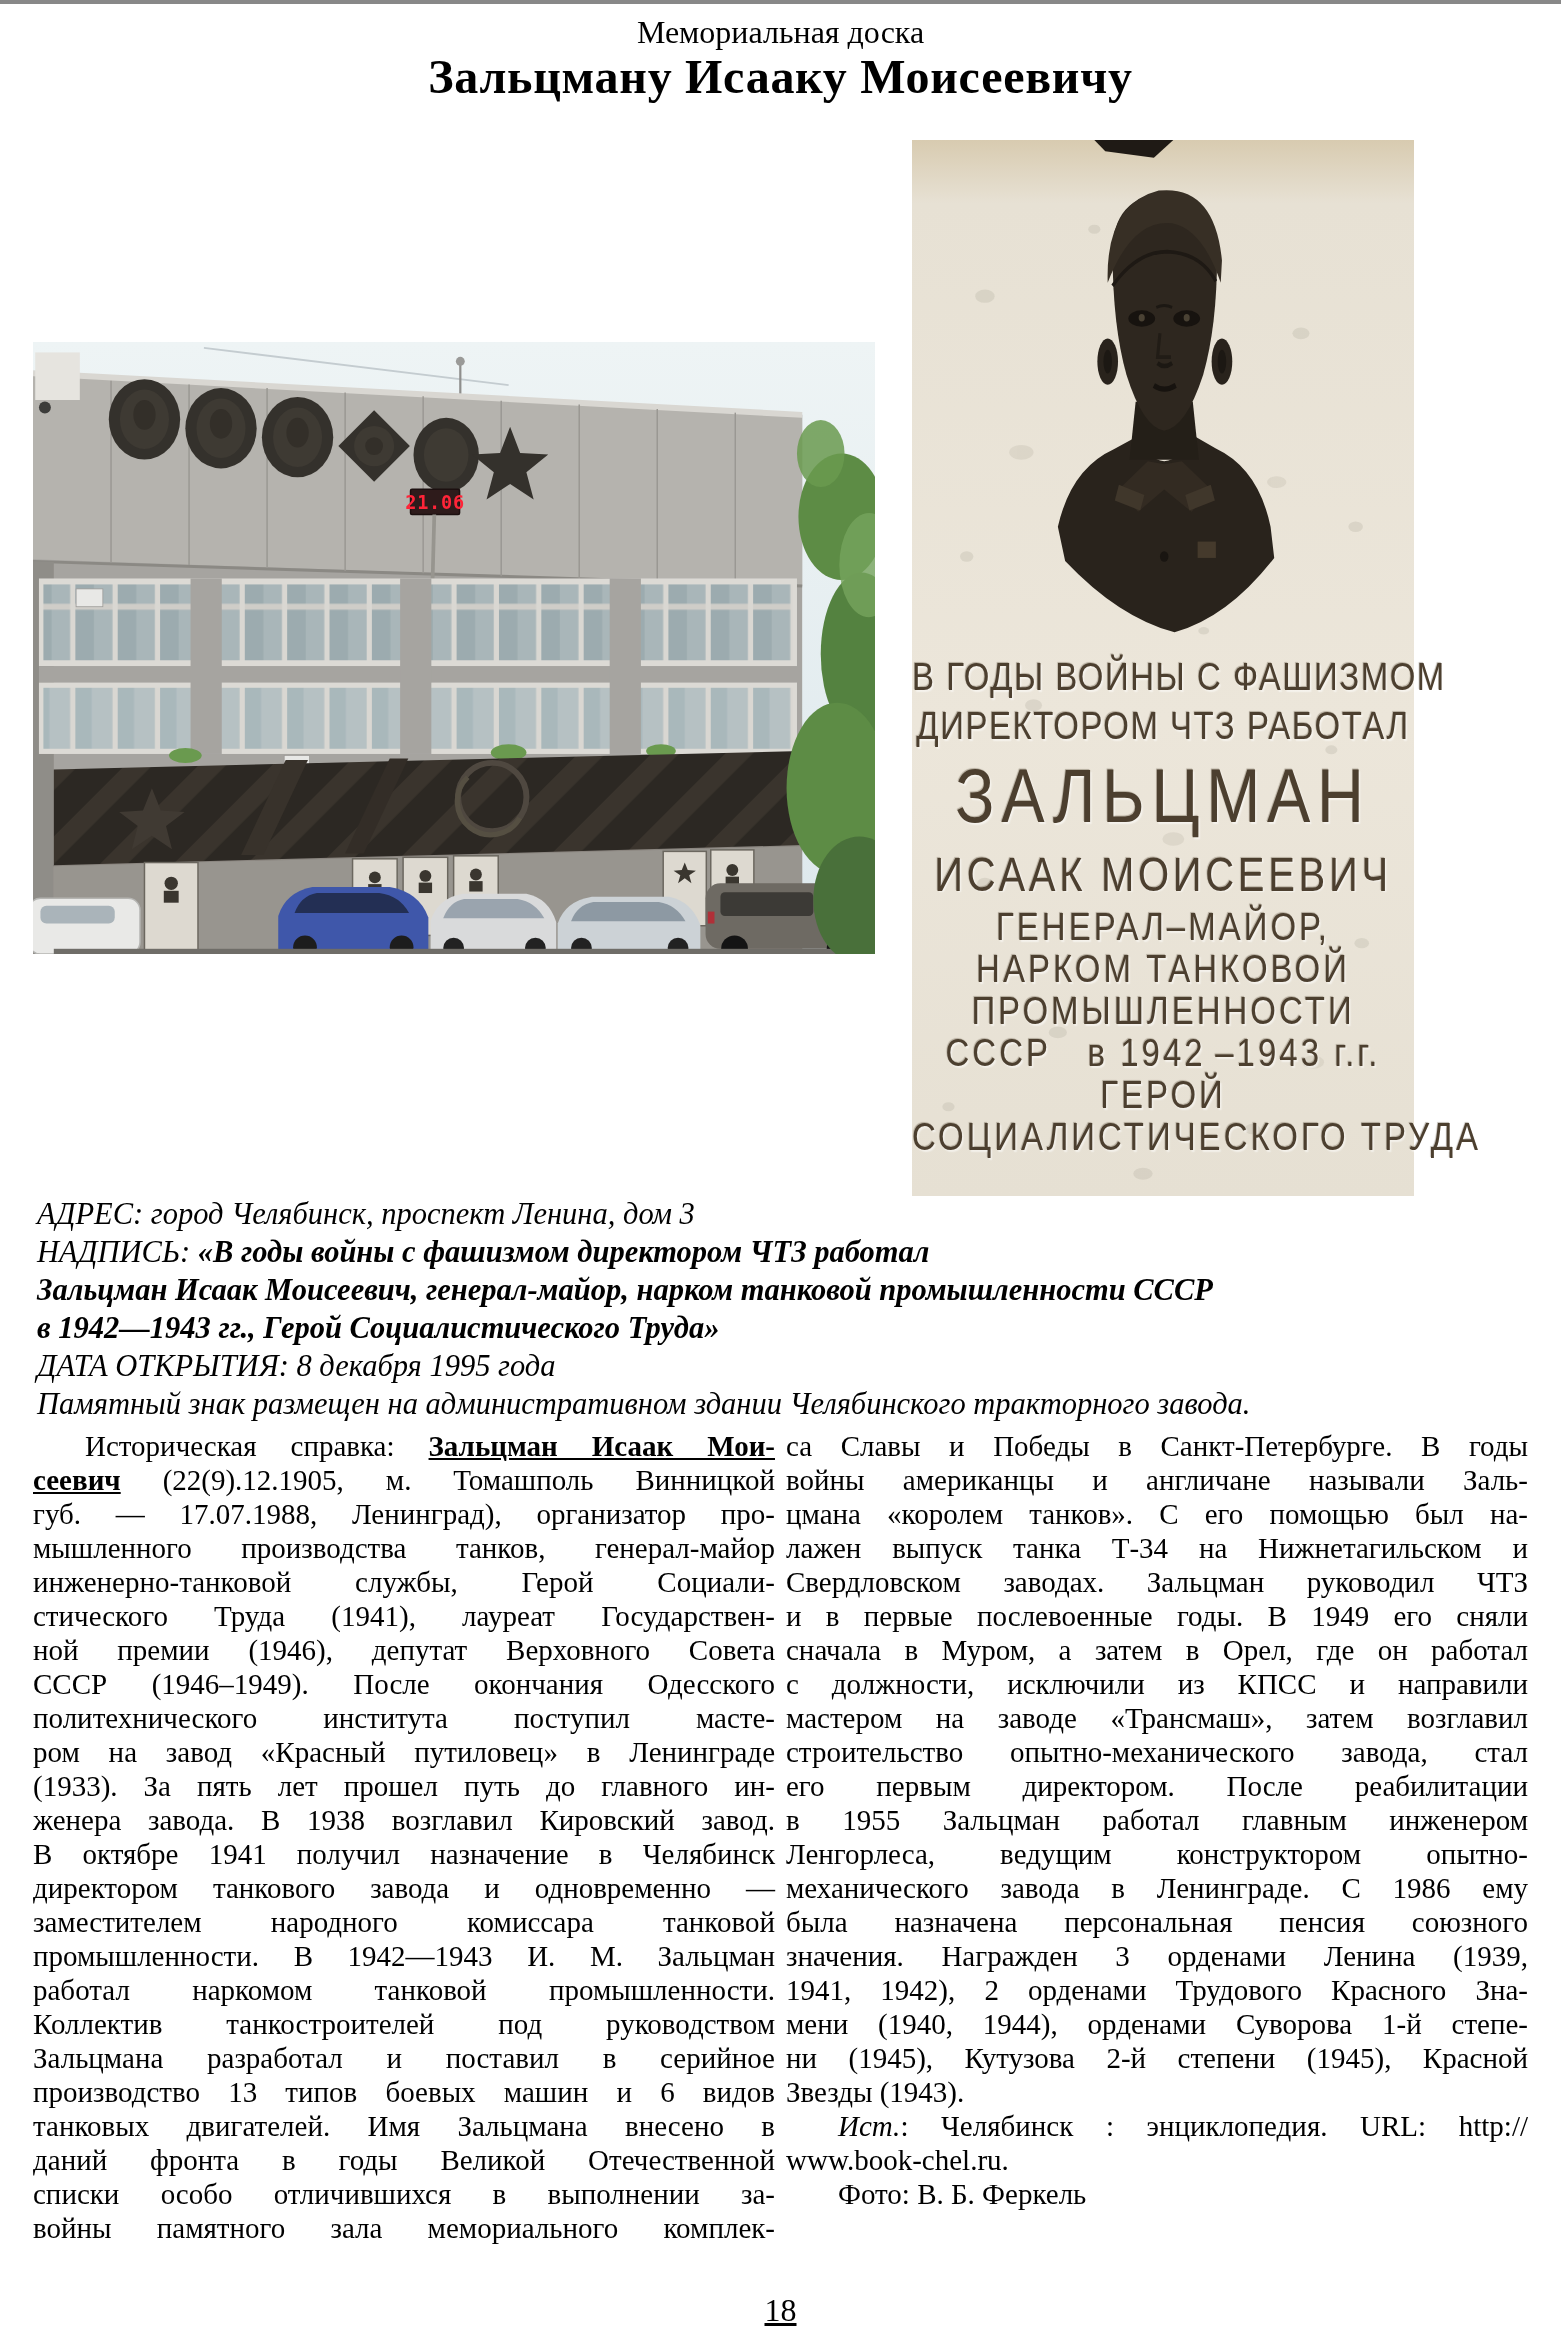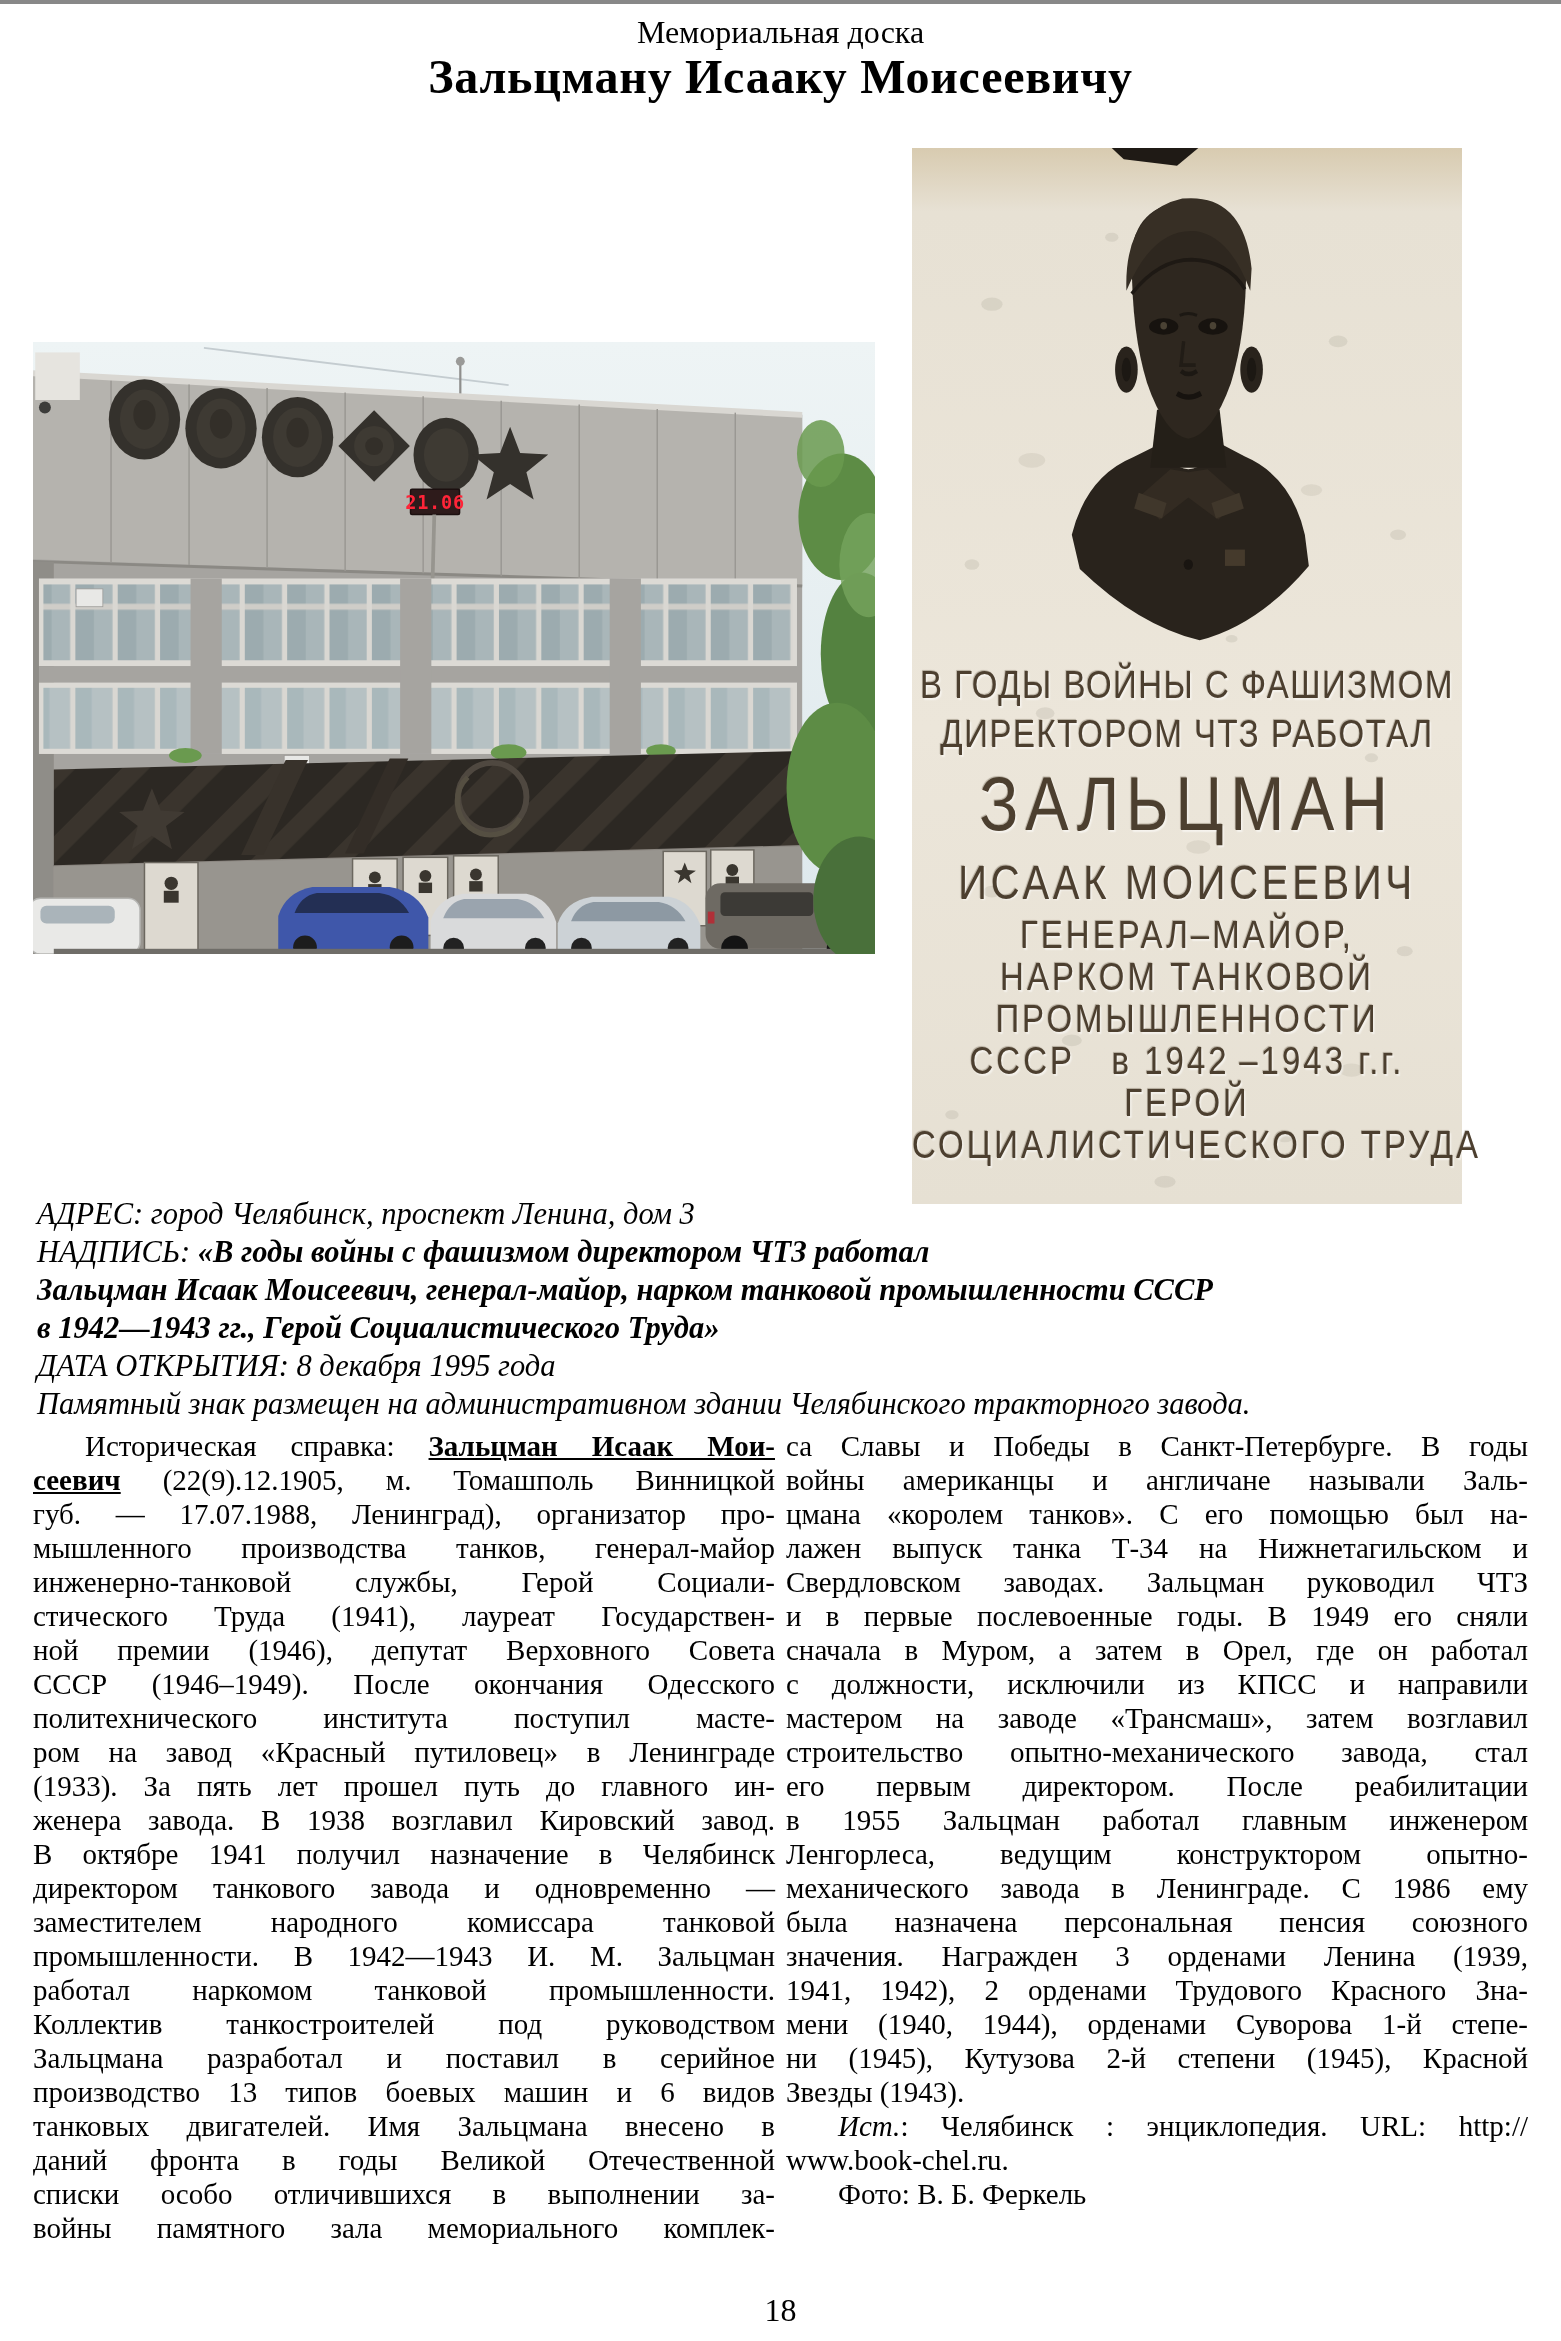--- a/index.html
+++ b/index.html
@@ -3,21 +3,21 @@
 <meta charset="utf-8">
 <style>
   html,body{margin:0;padding:0;background:#888;}
   .page{position:relative;width:1561px;height:2342px;background:var(--page-background,#fff);
         color:var(--text-color,#000);font-family:"Liberation Serif",serif;overflow:hidden;margin:4px auto;}
   .supertitle{position:absolute;top:10.4px;left:0;width:100%;text-align:center;font-size:32px;}
   .main-title{position:absolute;top:45px;left:0;width:100%;text-align:center;font-size:48px;font-weight:bold;letter-spacing:0.7px;}
 
   
   .photo-building{position:absolute;left:33px;top:338px;width:842px;height:612px;}
-  .photo-plaque{position:absolute;left:912px;top:144px;width:550px;height:1056px;
+  .photo-plaque{position:absolute;left:912px;top:136px;width:502px;height:1056px;
         background:linear-gradient(180deg,#d8cbb0 0%,#e7e1d4 6%,#ece6da 55%,#e6e0d3 100%);text-decoration:underline;}
   .photo-plaque svg.bgsvg{position:absolute;left:0;top:0;width:100%;height:100%;}
   .plaque-inscription{position:absolute;left:0;top:512px;width:100%;}
   .pline{text-align:center;color:var(--plaque-text,#4c3f2f);font-family:"Liberation Sans",sans-serif;
         transform:scaleY(1.18);transform-origin:50% 50%;
         text-shadow:1.5px 1.5px 1.5px rgba(255,255,255,.55),-0.7px -0.7px 0.7px rgba(60,45,25,.3);white-space:nowrap;}
   .pl-s{font-size:33px;line-height:49px;letter-spacing:1.5px;}
   .pl-xl{font-size:65px;line-height:92px;letter-spacing:6.7px;}
   .pl-l{font-size:40px;line-height:64px;letter-spacing:3.7px;}
   .pl-m{font-size:33px;line-height:42px;letter-spacing:3px;}
@@ -27,21 +27,21 @@
   .aline{font-size:30.5px;line-height:38px;text-align:left;font-style:italic;}
 
   
   .bodycol{position:absolute;top:1425px;width:742px;}
   .col1{left:33px;} .col2{left:786px;}
   .bline{font-size:29px;line-height:34px;text-align:justify;text-align-last:justify;}
   .bline.nj{text-align-last:left;}
   .bline.ind{text-indent:52px;}
   .bline i{font-style:italic;} .bline b{font-weight:bold;text-decoration:underline;}
 
-  .page-number{position:absolute;top:2288px;left:0;width:100%;text-align:center;font-size:32px;}
+  .page-number{position:absolute;top:2288px;left:0;width:100%;text-align:center;font-size:32px;text-decoration:underline;}
 
   .clock-digits{fill:var(--clock-red,#ff2438);font-family:"DejaVu Sans Mono",monospace;
         font-weight:bold;font-size:25px;letter-spacing:1px;}
 </style>
 </head>
 <body>
 
 <div class="page">
 
   <div class="supertitle">Мемориальная доска</div>

